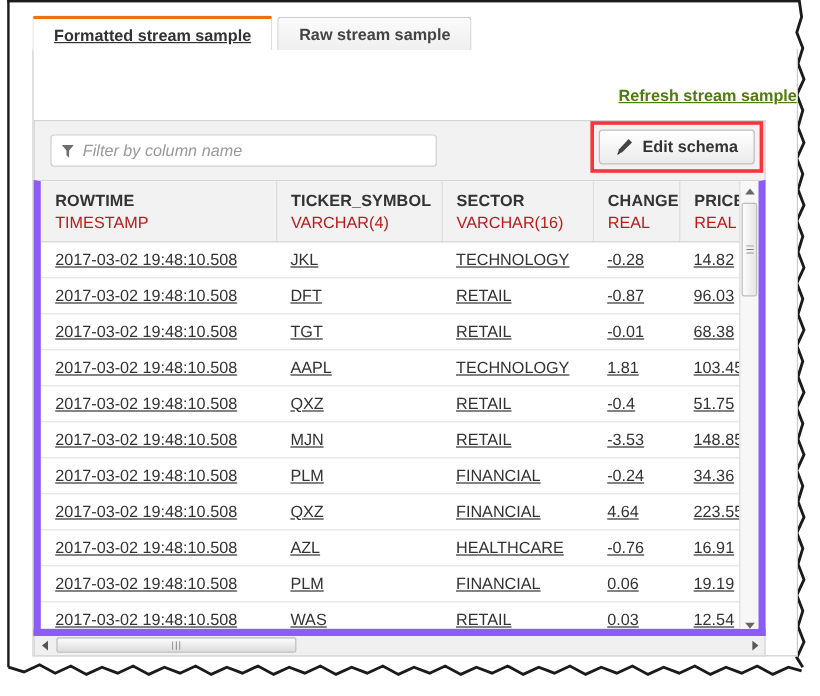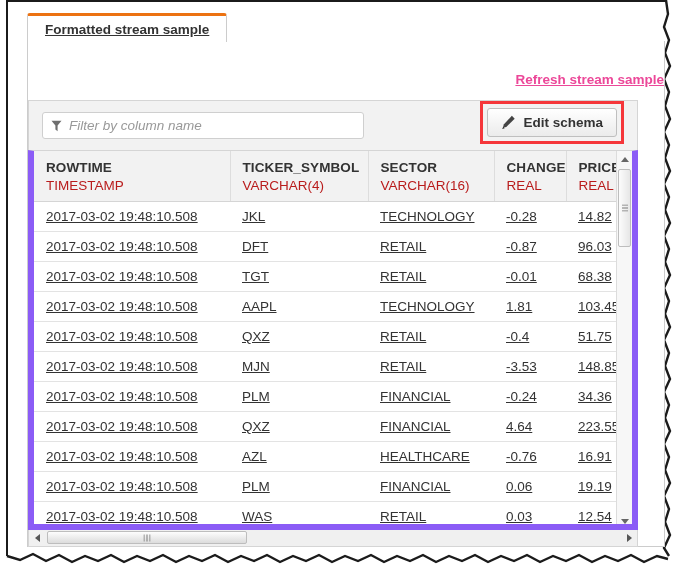--- a/index.html
+++ b/index.html
@@ -106,21 +106,21 @@
     background: #ffffff;
   }
 
   
   .refresh-link {
     position: absolute;
     right: 19px;
     top: 72px;
     font-size: 13.5px;
     font-weight: bold;
-    color: #ec4899;
+    color: #4d7c0f;
     cursor: pointer;
     white-space: nowrap;
   }
 
   
   .toolbar {
     position: absolute;
     left: 28px;
     top: 100px;
     width: 610px;
@@ -164,21 +164,21 @@
     padding: 0;
   }
   .filter-input::placeholder {
     color: #999999;
     font-style: italic;
     opacity: 1;
   }
 
   .edit-schema-wrap {
     position: absolute;
-    right: 20px;
+    right: 8px;
     top: 7px;
   }
   .edit-schema-btn {
     display: flex;
     align-items: center;
     gap: 7px;
     height: 29px;
     padding: 0 13px;
     box-sizing: border-box;
     font-family: "Liberation Sans", sans-serif;
@@ -401,20 +401,23 @@
              L475,555 L488,562 L501,556 L514,561 L527,555 L540,562 L553,556
              L566,561 L579,555 L592,562 L605,556 L618,561 L631,555 L644,562
              L657,556 L668,559" fill="none" stroke="#1b1b1b" stroke-width="2.4"></path>
   </svg>
 
   <div class="panel"></div>
 
   <div class="tabs">
     <div class="tab active">
       <span>Formatted stream sample</span>
+    </div>
+    <div class="tab inactive">
+      <span>Raw stream sample</span>
     </div>
   </div>
 
   <a class="refresh-link" href="#">Refresh stream sample</a>
 
   <div class="toolbar">
 
     <div class="filter-box">
       <svg class="funnel-icon" viewBox="0 0 11 12">
         <path d="M0.5,0.8 L10.5,0.8 L6.6,5.4 L6.6,11.2 L4.4,9.6 L4.4,5.4 Z" fill="#555555"></path>

